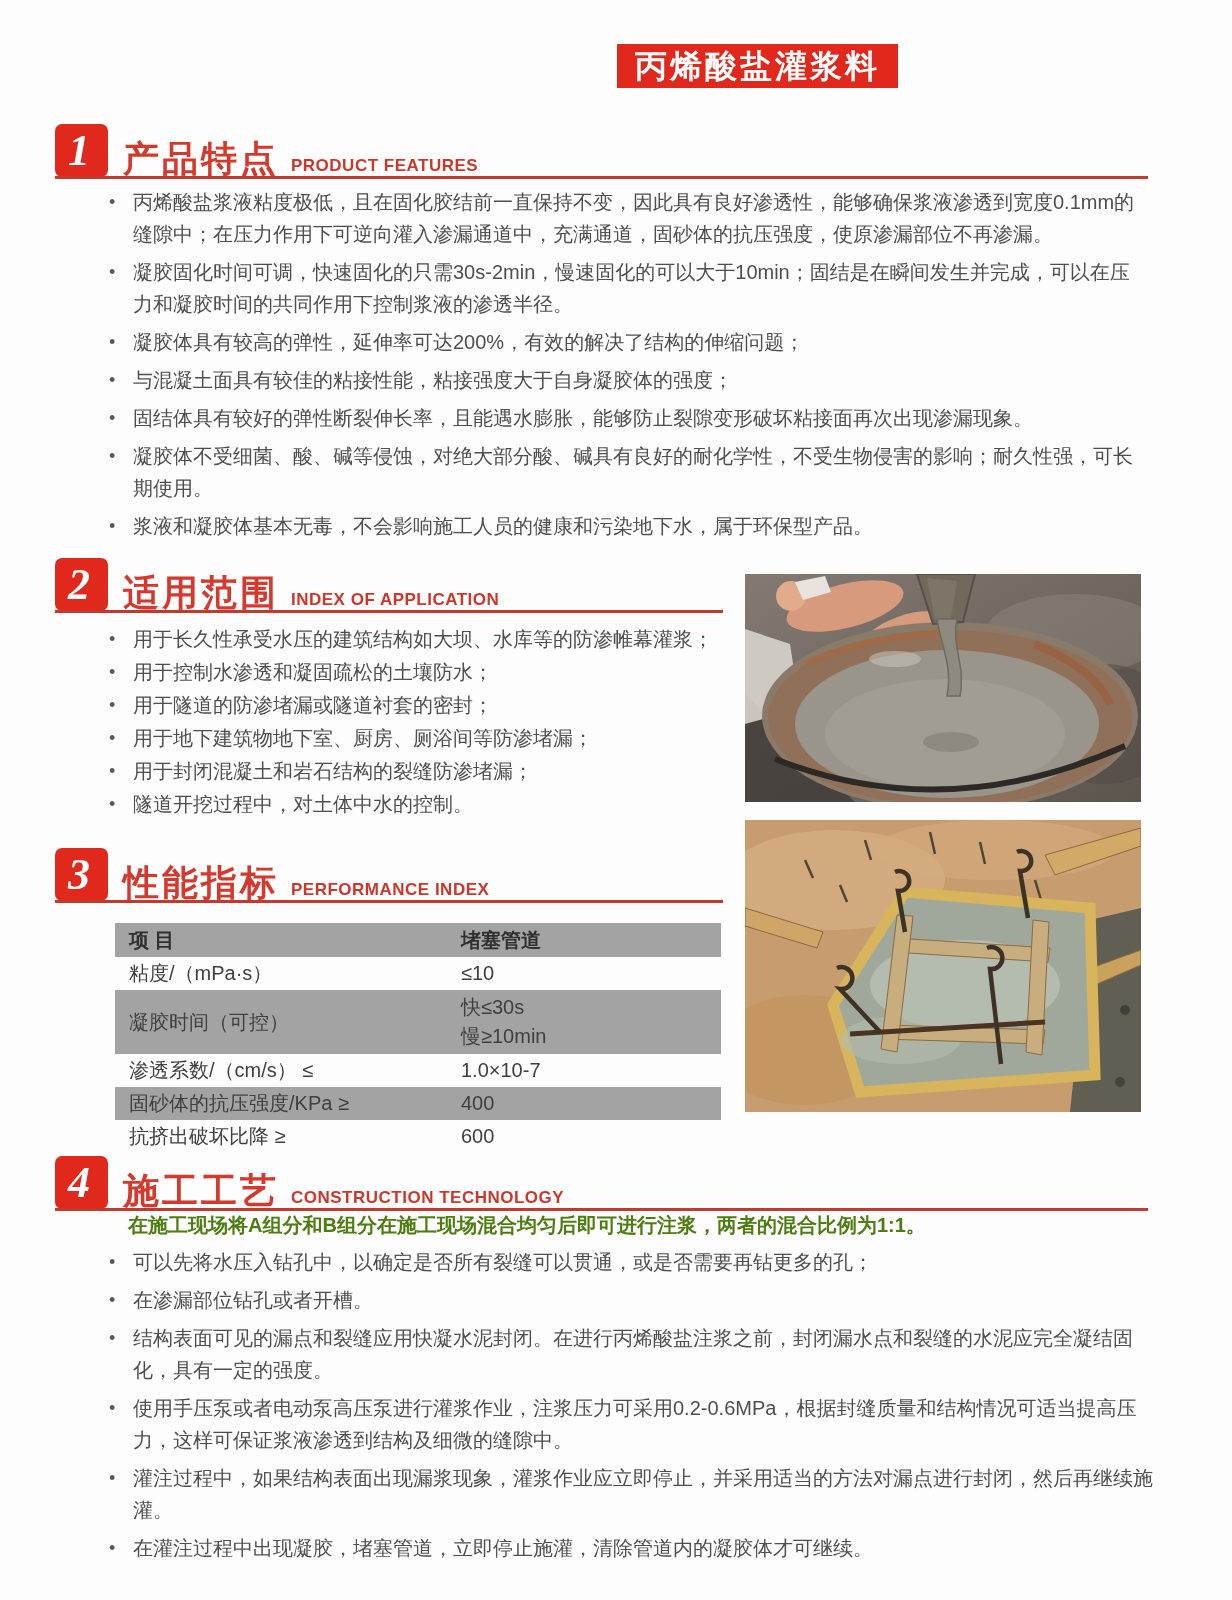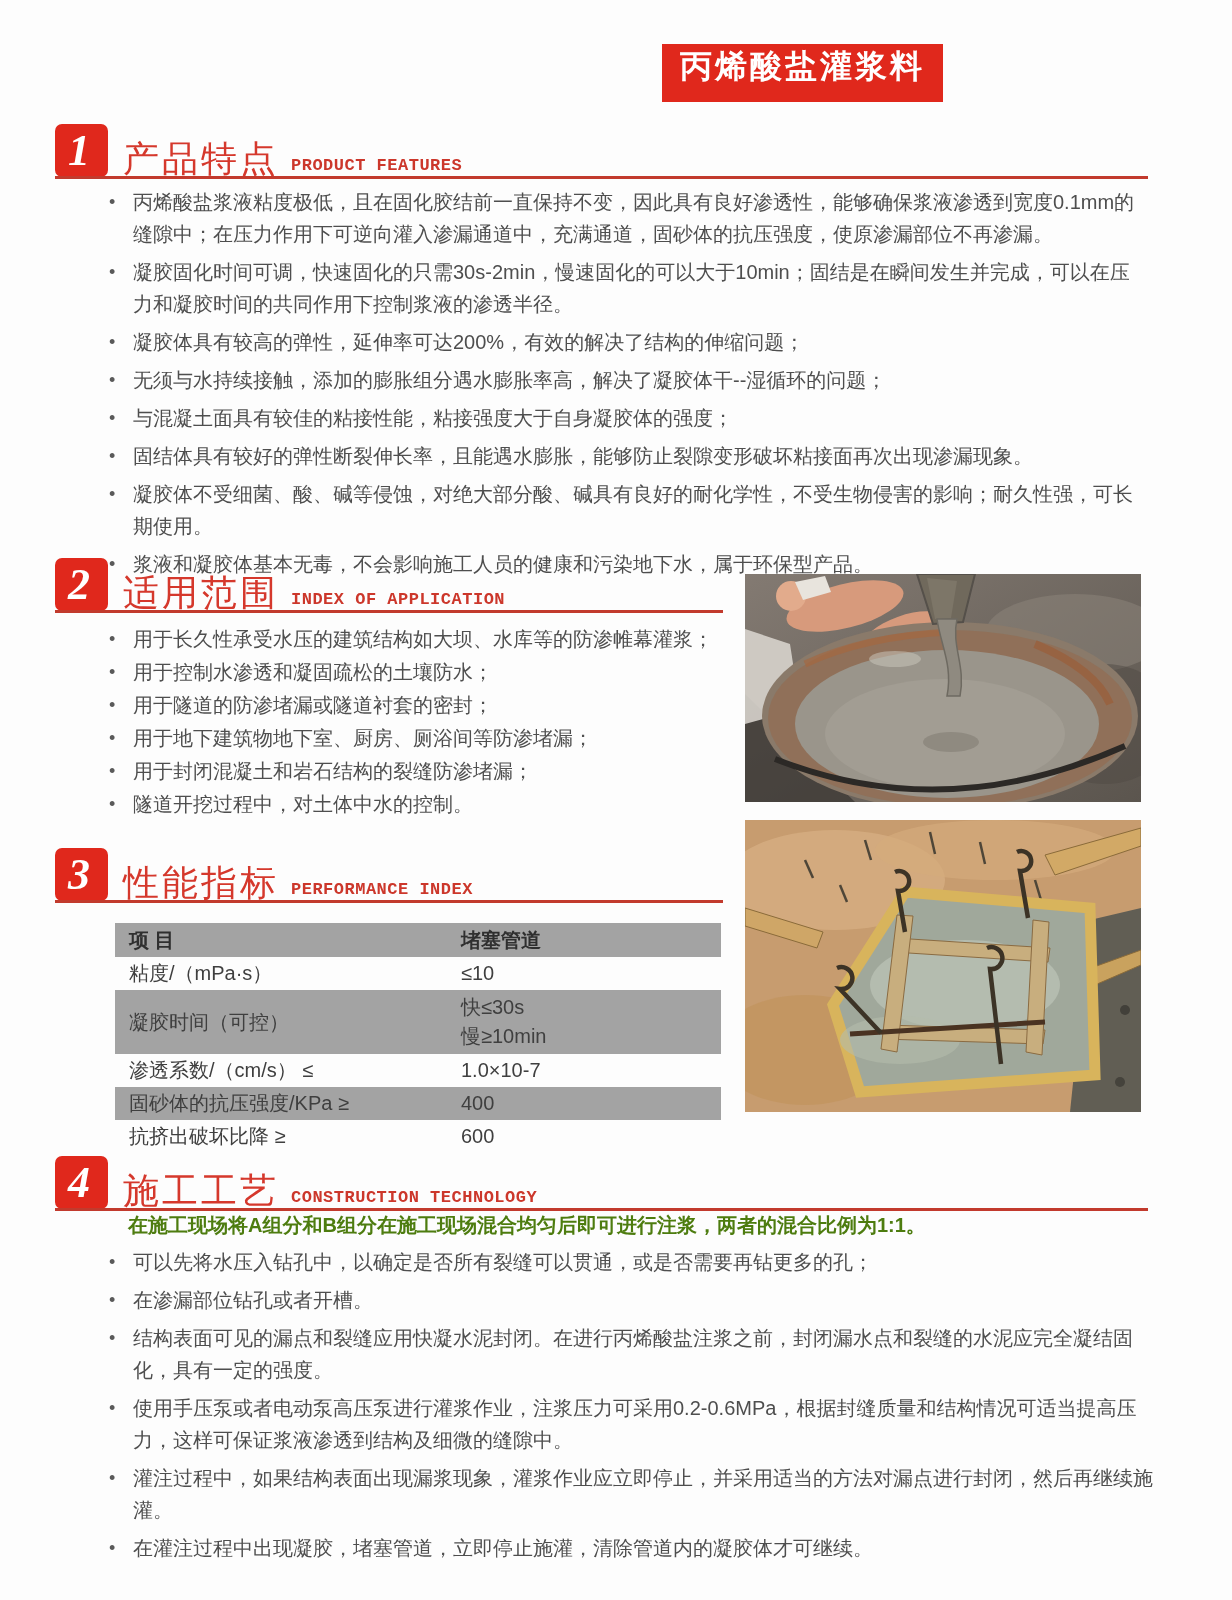--- a/index.html
+++ b/index.html
@@ -2,34 +2,34 @@
 <html><head>
 <meta charset="utf-8">
 <style>
   html,body{margin:0;padding:0;background:#ffffff;}
   .page{
     position:relative;width:1232px;height:1600px;background:#fdfdfd;overflow:hidden;
     font-family:"Liberation Sans","DejaVu Sans",sans-serif;color:#4e4e4e;
   }
   
   .banner{
-    position:absolute;left:662px;top:44px;height:58px;line-height:44px;
+    position:absolute;left:617px;top:44px;height:44px;line-height:44px;
     background:#e0281c;color:#fff;font-size:32px;font-weight:700;
     padding:0 18px;letter-spacing:3px;
   }
   
   .sec{position:absolute;left:55px;display:flex;align-items:flex-end;}
   .badge{
     width:53px;height:53px;background:#e0281c;color:#fff;border-radius:7px;
     display:flex;align-items:center;justify-content:center;
     font-family:"Liberation Serif","DejaVu Serif",serif;
     font-size:44px;font-weight:700;font-style:italic;padding-right:5px;box-sizing:border-box;
   }
-  .zh{font-size:36px;font-weight:400;color:#d5382c;letter-spacing:3px;margin-left:15px;line-height:1;}
-  .en{font-size:17px;font-weight:700;color:#cc372b;margin:0 0 3px 12px;line-height:1;letter-spacing:.5px;font-family:Liberation Mono, monospace;}
+  .zh{font-size:36px;font-weight:700;color:#d5382c;letter-spacing:3px;margin-left:15px;line-height:1;}
+  .en{font-size:17px;font-weight:700;color:#cc372b;margin:0 0 3px 12px;line-height:1;letter-spacing:.5px;}
   .rule{position:absolute;height:3px;background:#c23a2d;left:55px;}
   
   ul.blist{position:absolute;list-style:none;margin:0;padding:0;}
   ul.blist li{position:relative;padding-left:33px;font-size:20px;line-height:32px;margin-bottom:6px;color:#4e4e4e;}
   ul.blist li::before{content:"•";position:absolute;left:9px;top:0;color:#5a5a5a;font-size:18px;}
   ul.blist.tight li{line-height:30px;margin-bottom:3px;}
   
   .ptable{position:absolute;left:115px;top:923px;width:606px;font-size:20px;color:#3f3f3f;}
   .trow{display:flex;align-items:center;min-height:33px;}
   .trow.shade{background:#a3a3a3;}
@@ -53,21 +53,20 @@
     <div class="badge">1</div>
     <div class="zh">产品特点</div>
     <div class="en">PRODUCT FEATURES</div>
   </div>
   <div class="rule" style="top:176px;width:1093px;"></div>
 
   <ul class="blist" style="left:100px;top:186px;width:1048px;">
     <li><span>丙烯酸盐浆液粘度极低，且在固化胶结前一直保持不变，因此具有良好渗透性，能够确保浆液渗透到宽度0.1mm的缝隙中；在压力作用下可逆向灌入渗漏通道中，充满通道，固砂体的抗压强度，使原渗漏部位不再渗漏。</span></li>
     <li><span>凝胶固化时间可调，快速固化的只需30s-2min，慢速固化的可以大于10min；固结是在瞬间发生并完成，可以在压力和凝胶时间的共同作用下控制浆液的渗透半径。</span></li>
     <li><span>凝胶体具有较高的弹性，延伸率可达200%，有效的解决了结构的伸缩问题；</span></li>
-    <li><span>无须与水持续接触，添加的膨胀组分遇水膨胀率高，解决了凝胶体干--湿循环的问题；</span></li>
     <li><span>与混凝土面具有较佳的粘接性能，粘接强度大于自身凝胶体的强度；</span></li>
     <li><span>固结体具有较好的弹性断裂伸长率，且能遇水膨胀，能够防止裂隙变形破坏粘接面再次出现渗漏现象。</span></li>
     <li><span>凝胶体不受细菌、酸、碱等侵蚀，对绝大部分酸、碱具有良好的耐化学性，不受生物侵害的影响；耐久性强，可长期使用。</span></li>
     <li><span>浆液和凝胶体基本无毒，不会影响施工人员的健康和污染地下水，属于环保型产品。</span></li>
   </ul>
 
   <div class="sec" style="top:558px;">
     <div class="badge">2</div>
     <div class="zh">适用范围</div>
     <div class="en">INDEX OF APPLICATION</div>

